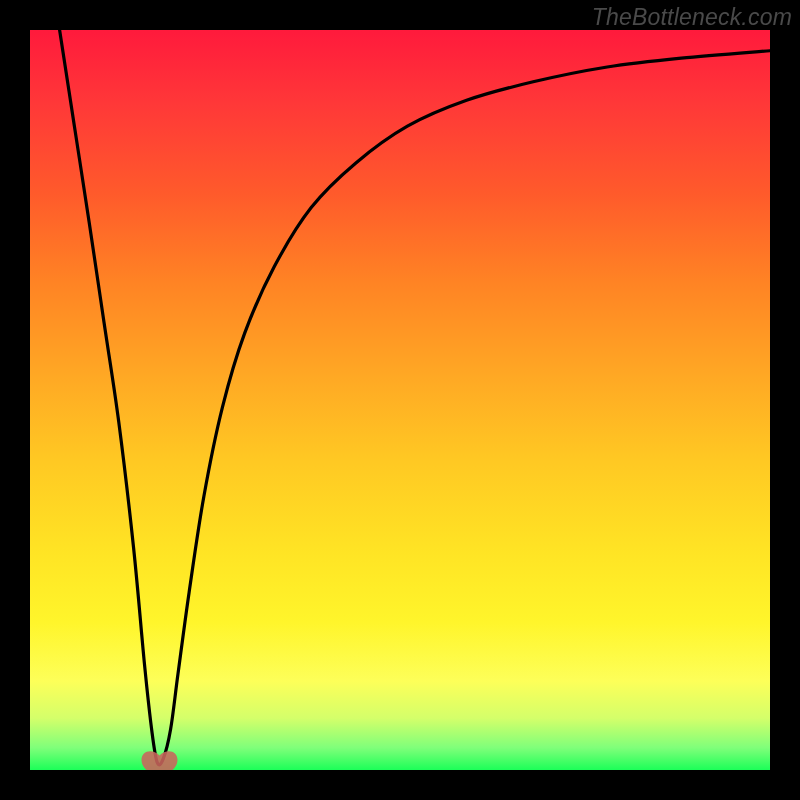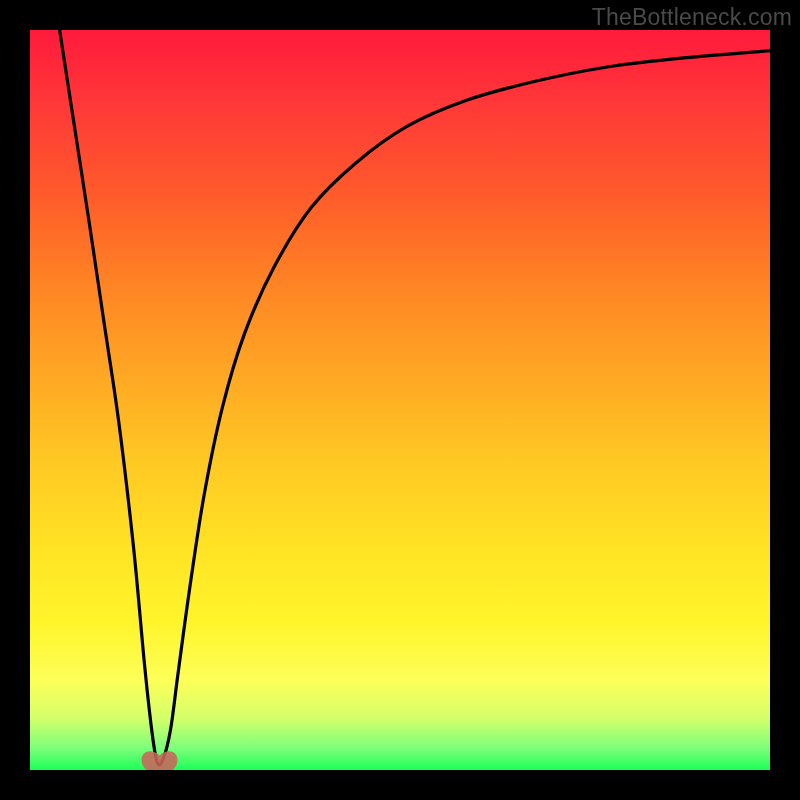--- a/index.html
+++ b/index.html
@@ -8,20 +8,21 @@
     width: 800px;
     height: 800px;
     background: #000;
     overflow: hidden;
     font-family: Arial, Helvetica, sans-serif;
   }
   .frame {
     width: 800px;
     height: 592px;
     position: relative;
+    font-style: italic;
   }
   .plot-area {
     position: absolute;
     left: 30px;
     top: 30px;
     width: 740px;
     height: 740px;
     background: linear-gradient(to bottom,
       #ff1a3c 0%,
       #ff3838 10%,

